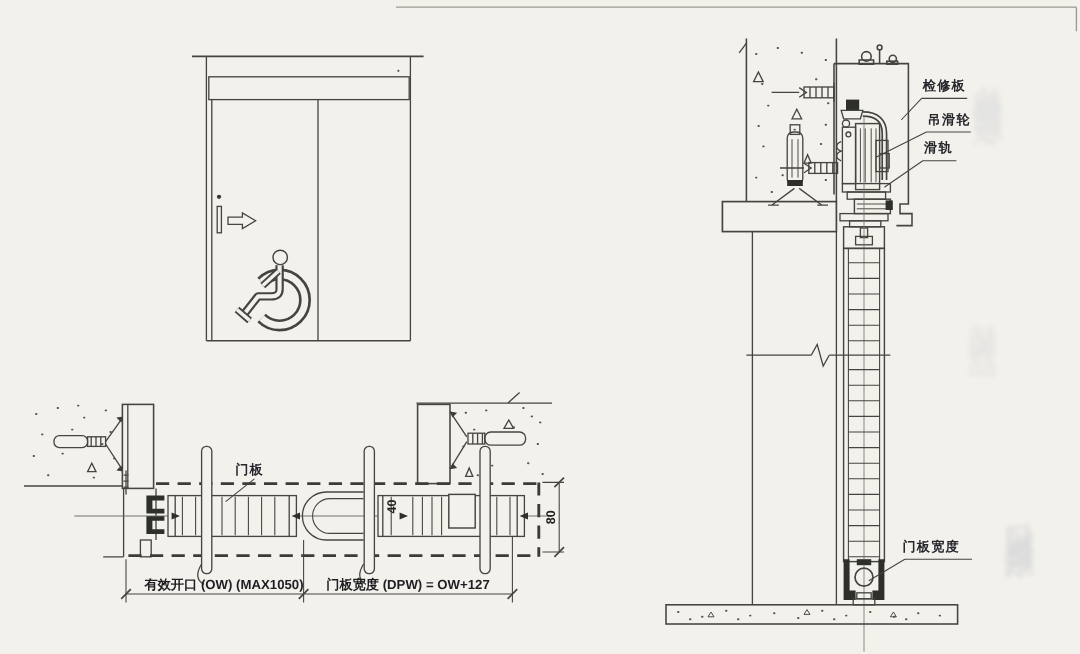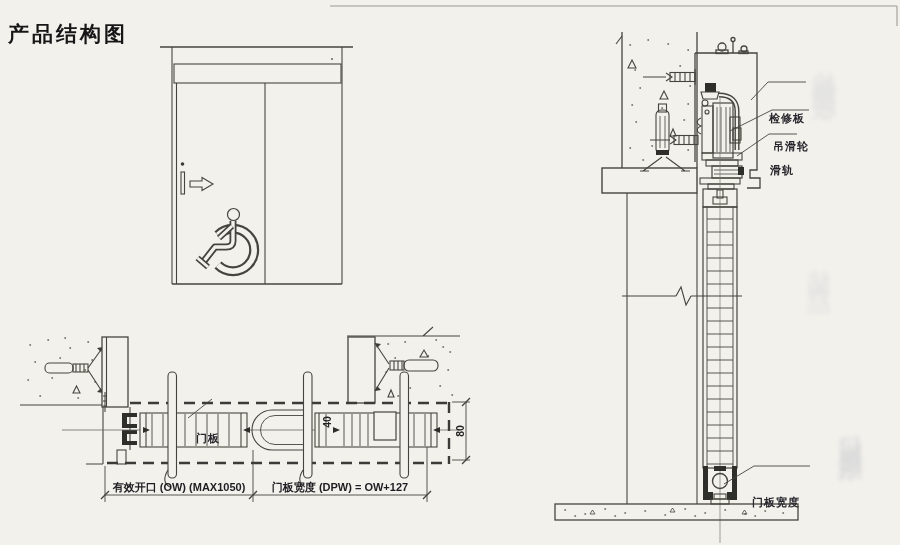--- a/index.html
+++ b/index.html
@@ -4,21 +4,21 @@
 <style>
   html,body{margin:0;padding:0;background:#e8e6e2;}
   .stage{position:relative;width:900px;height:545px;overflow:hidden;
     background:radial-gradient(120% 120% at 50% 40%, #f6f4f0 0%, #f2f0ea 70%, #ecead F 100%);
     background-color:#f3f1ec;
     font-family:"Liberation Sans","DejaVu Sans",sans-serif;}
   svg.lines{position:absolute;left:0;top:0;}
   .t{position:absolute;white-space:nowrap;color:#22222a;}
   .title{font-family:"Liberation Serif","DejaVu Serif",serif;font-size:21px;font-weight:600;
          letter-spacing:3px;color:#161616;}
-  .lbl{font-size:11px;font-weight:600;letter-spacing:1px;color:#26262c;margin-top:47px;}
+  .lbl{font-size:11px;font-weight:600;letter-spacing:1px;color:#26262c;}
   .dim{font-size:11px;font-weight:600;color:#1d1d22;text-align:center;}
   .rotbox{display:flex;align-items:center;justify-content:center;}
   .rot{transform:rotate(-90deg);font-size:10.5px;font-weight:600;color:#222;}
   .artifact{position:absolute;writing-mode:vertical-rl;transform:scaleX(-1);
     filter:blur(2.2px);font-weight:700;color:#50607c;letter-spacing:8px;
     pointer-events:none;user-select:none;}
 </style>
 </head>
 <body>
 
@@ -232,30 +232,29 @@
 
     <g stroke-width="0.9">
       <path d="M768,82 H806 M768,82 L751,100"></path>
       <path d="M772,110 H809 M772,110 L730,131"></path>
       <path d="M769,134 H797 M769,134 L737,156"></path>
       <path d="M754,466 H810 M754,466 L724,484"></path>
     </g>
   </g>
 </svg>
 
-<div class="t title" style="left:8px;top:20px;">产品结构图</div>
 
 <div class="t lbl" style="left:196px;top:384px;">门板</div>
 
 <div class="t lbl" style="left:769px;top:64px;">检修板</div>
 <div class="t lbl" style="left:773px;top:92px;font-family:Liberation Mono, monospace;">吊滑轮</div>
 <div class="t lbl" style="left:770px;top:116px;">滑轨</div>
 <div class="t lbl" style="left:752px;top:448px;">门板宽度</div>
 
-<div class="t dim" style="left:105px;top:480px;width:148px;">有效开口 (OW) (MAX1050)</div>
+<div class="t dim" style="left:105px;top:480px;width:148px;text-align:right;">有效开口 (OW) (MAX1050)</div>
 <div class="t dim" style="left:253px;top:480px;width:174px;">门板宽度 (DPW) = OW+127</div>
 
 <div class="t rotbox" style="left:316px;top:412px;width:22px;height:20px;">
   <span class="rot">40</span>
 </div>
 <div class="t rotbox" style="left:450px;top:421px;width:20px;height:20px;">
   <span class="rot">80</span>
 </div>
 
 <div class="artifact" aria-hidden="true" style="left:806px;top:52px;height:130px;font-size:25px;opacity:.09;">检修图板</div>

